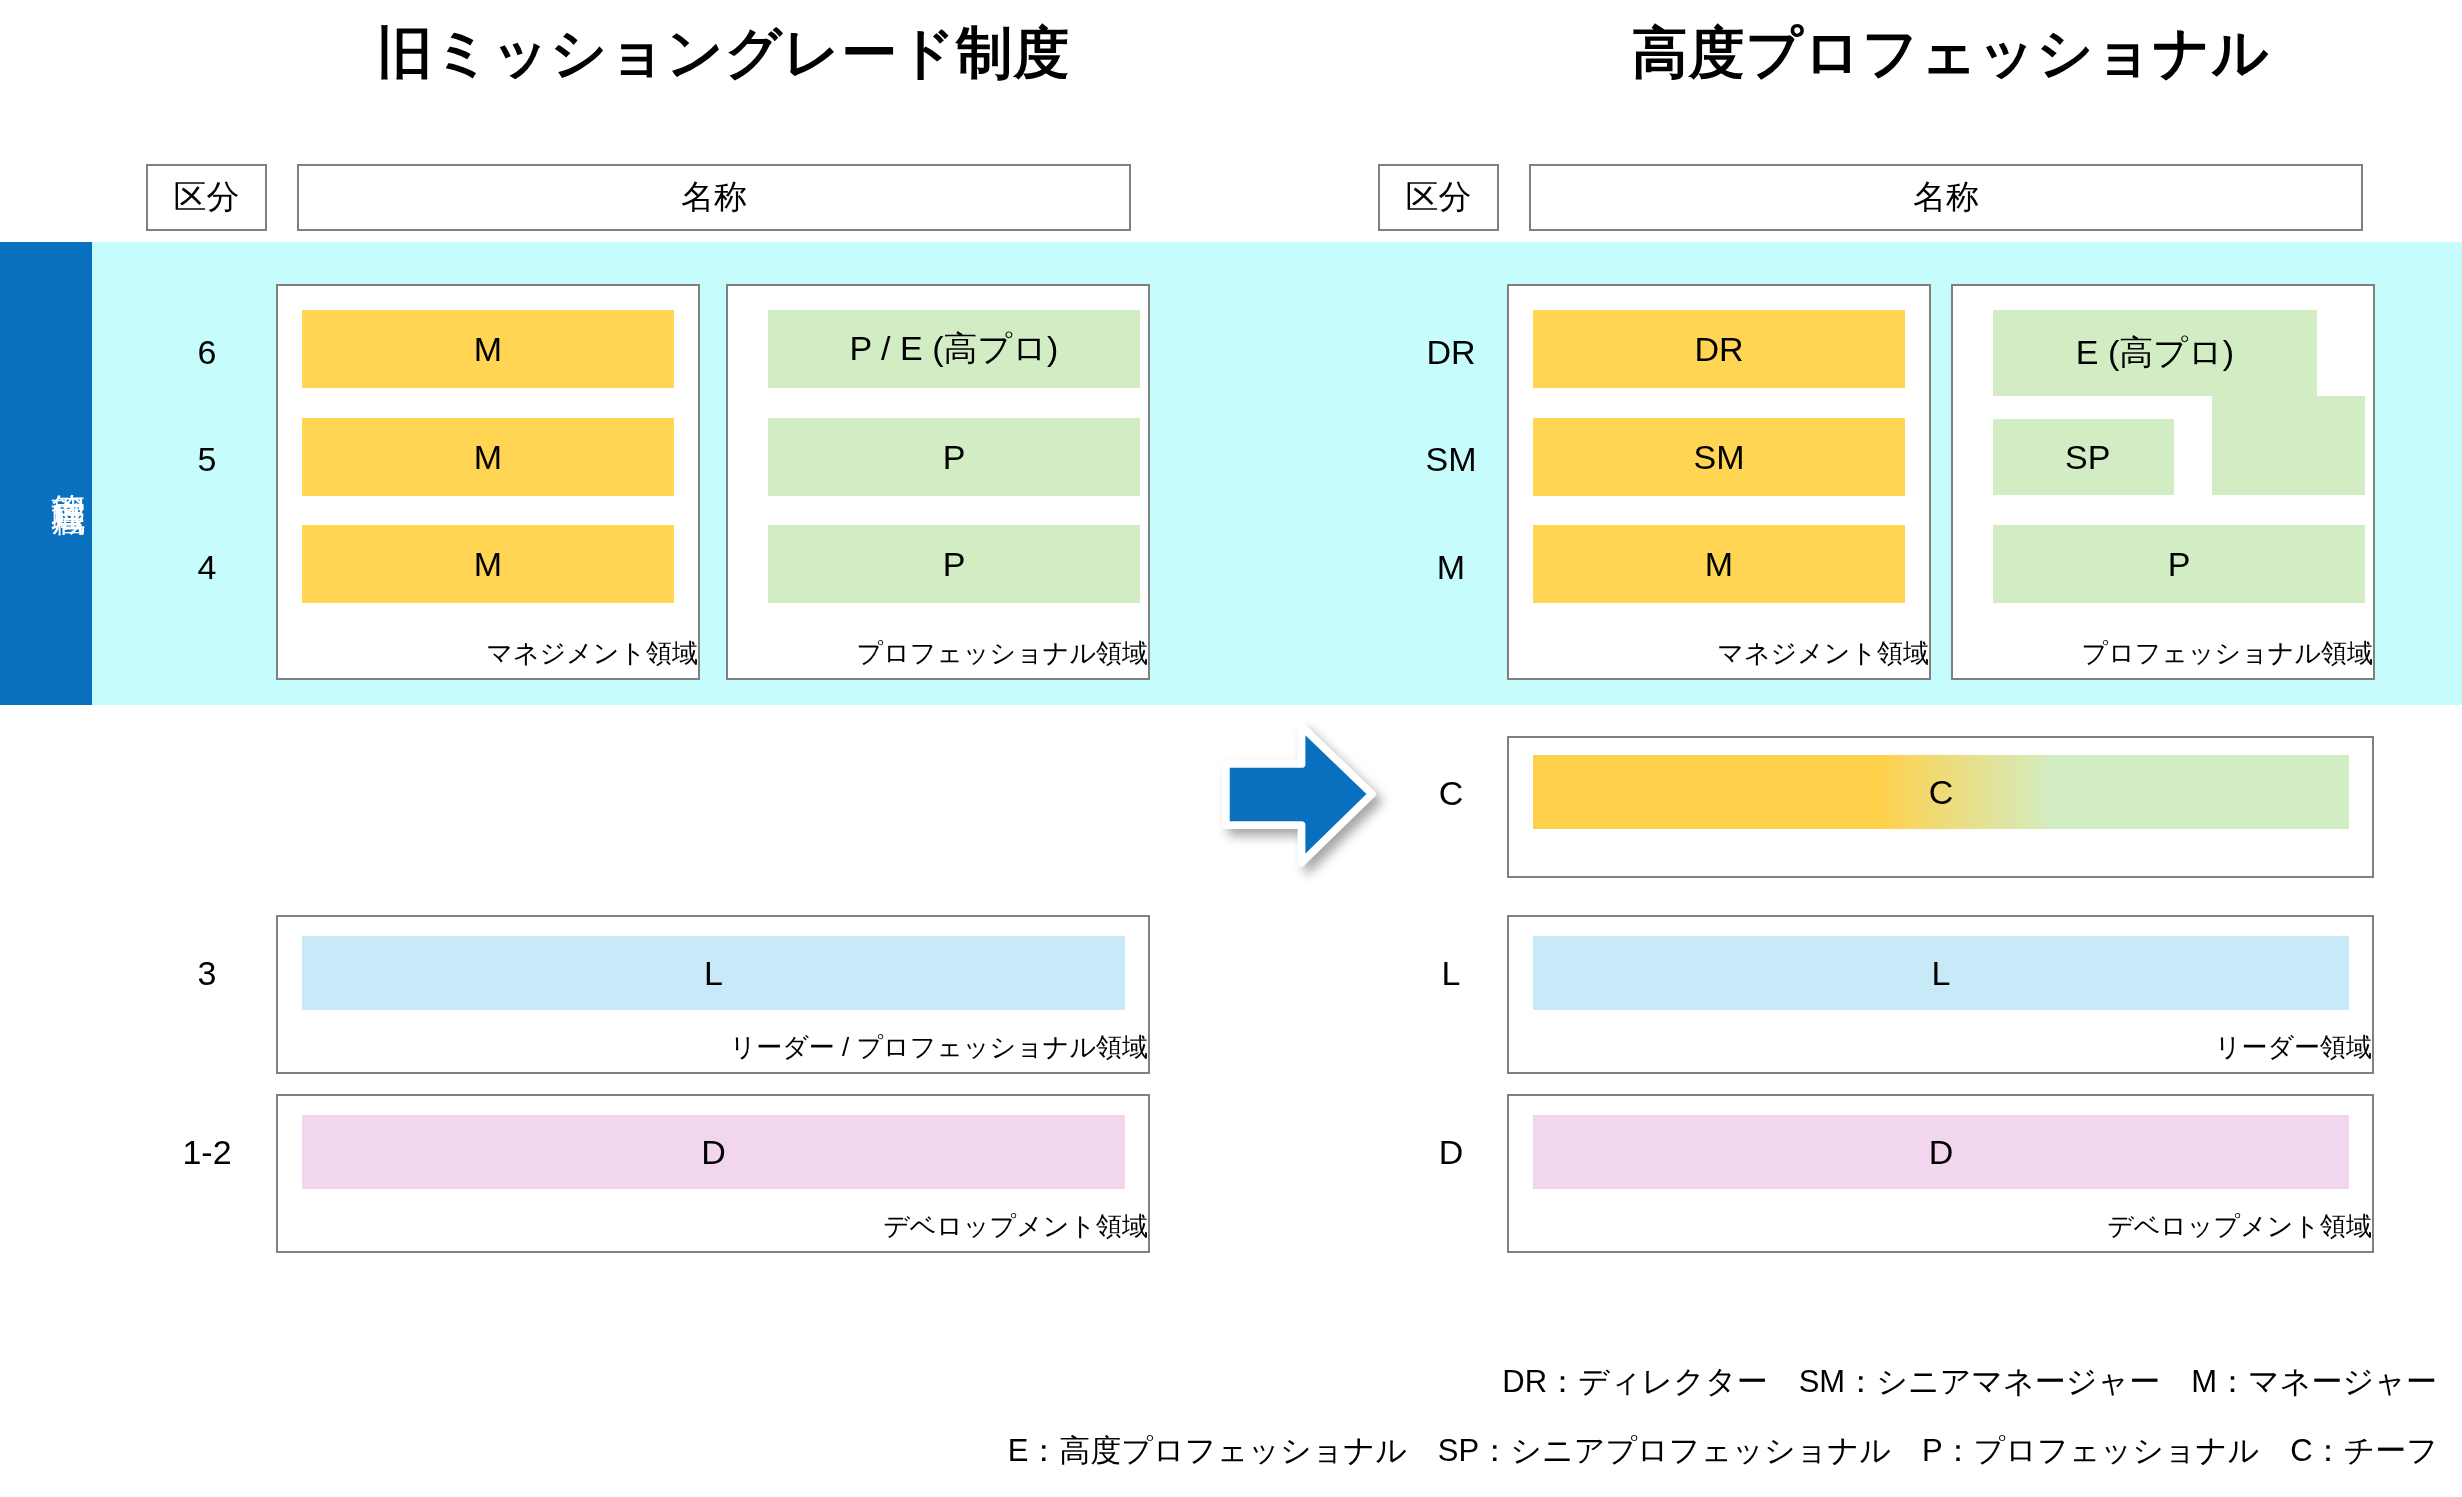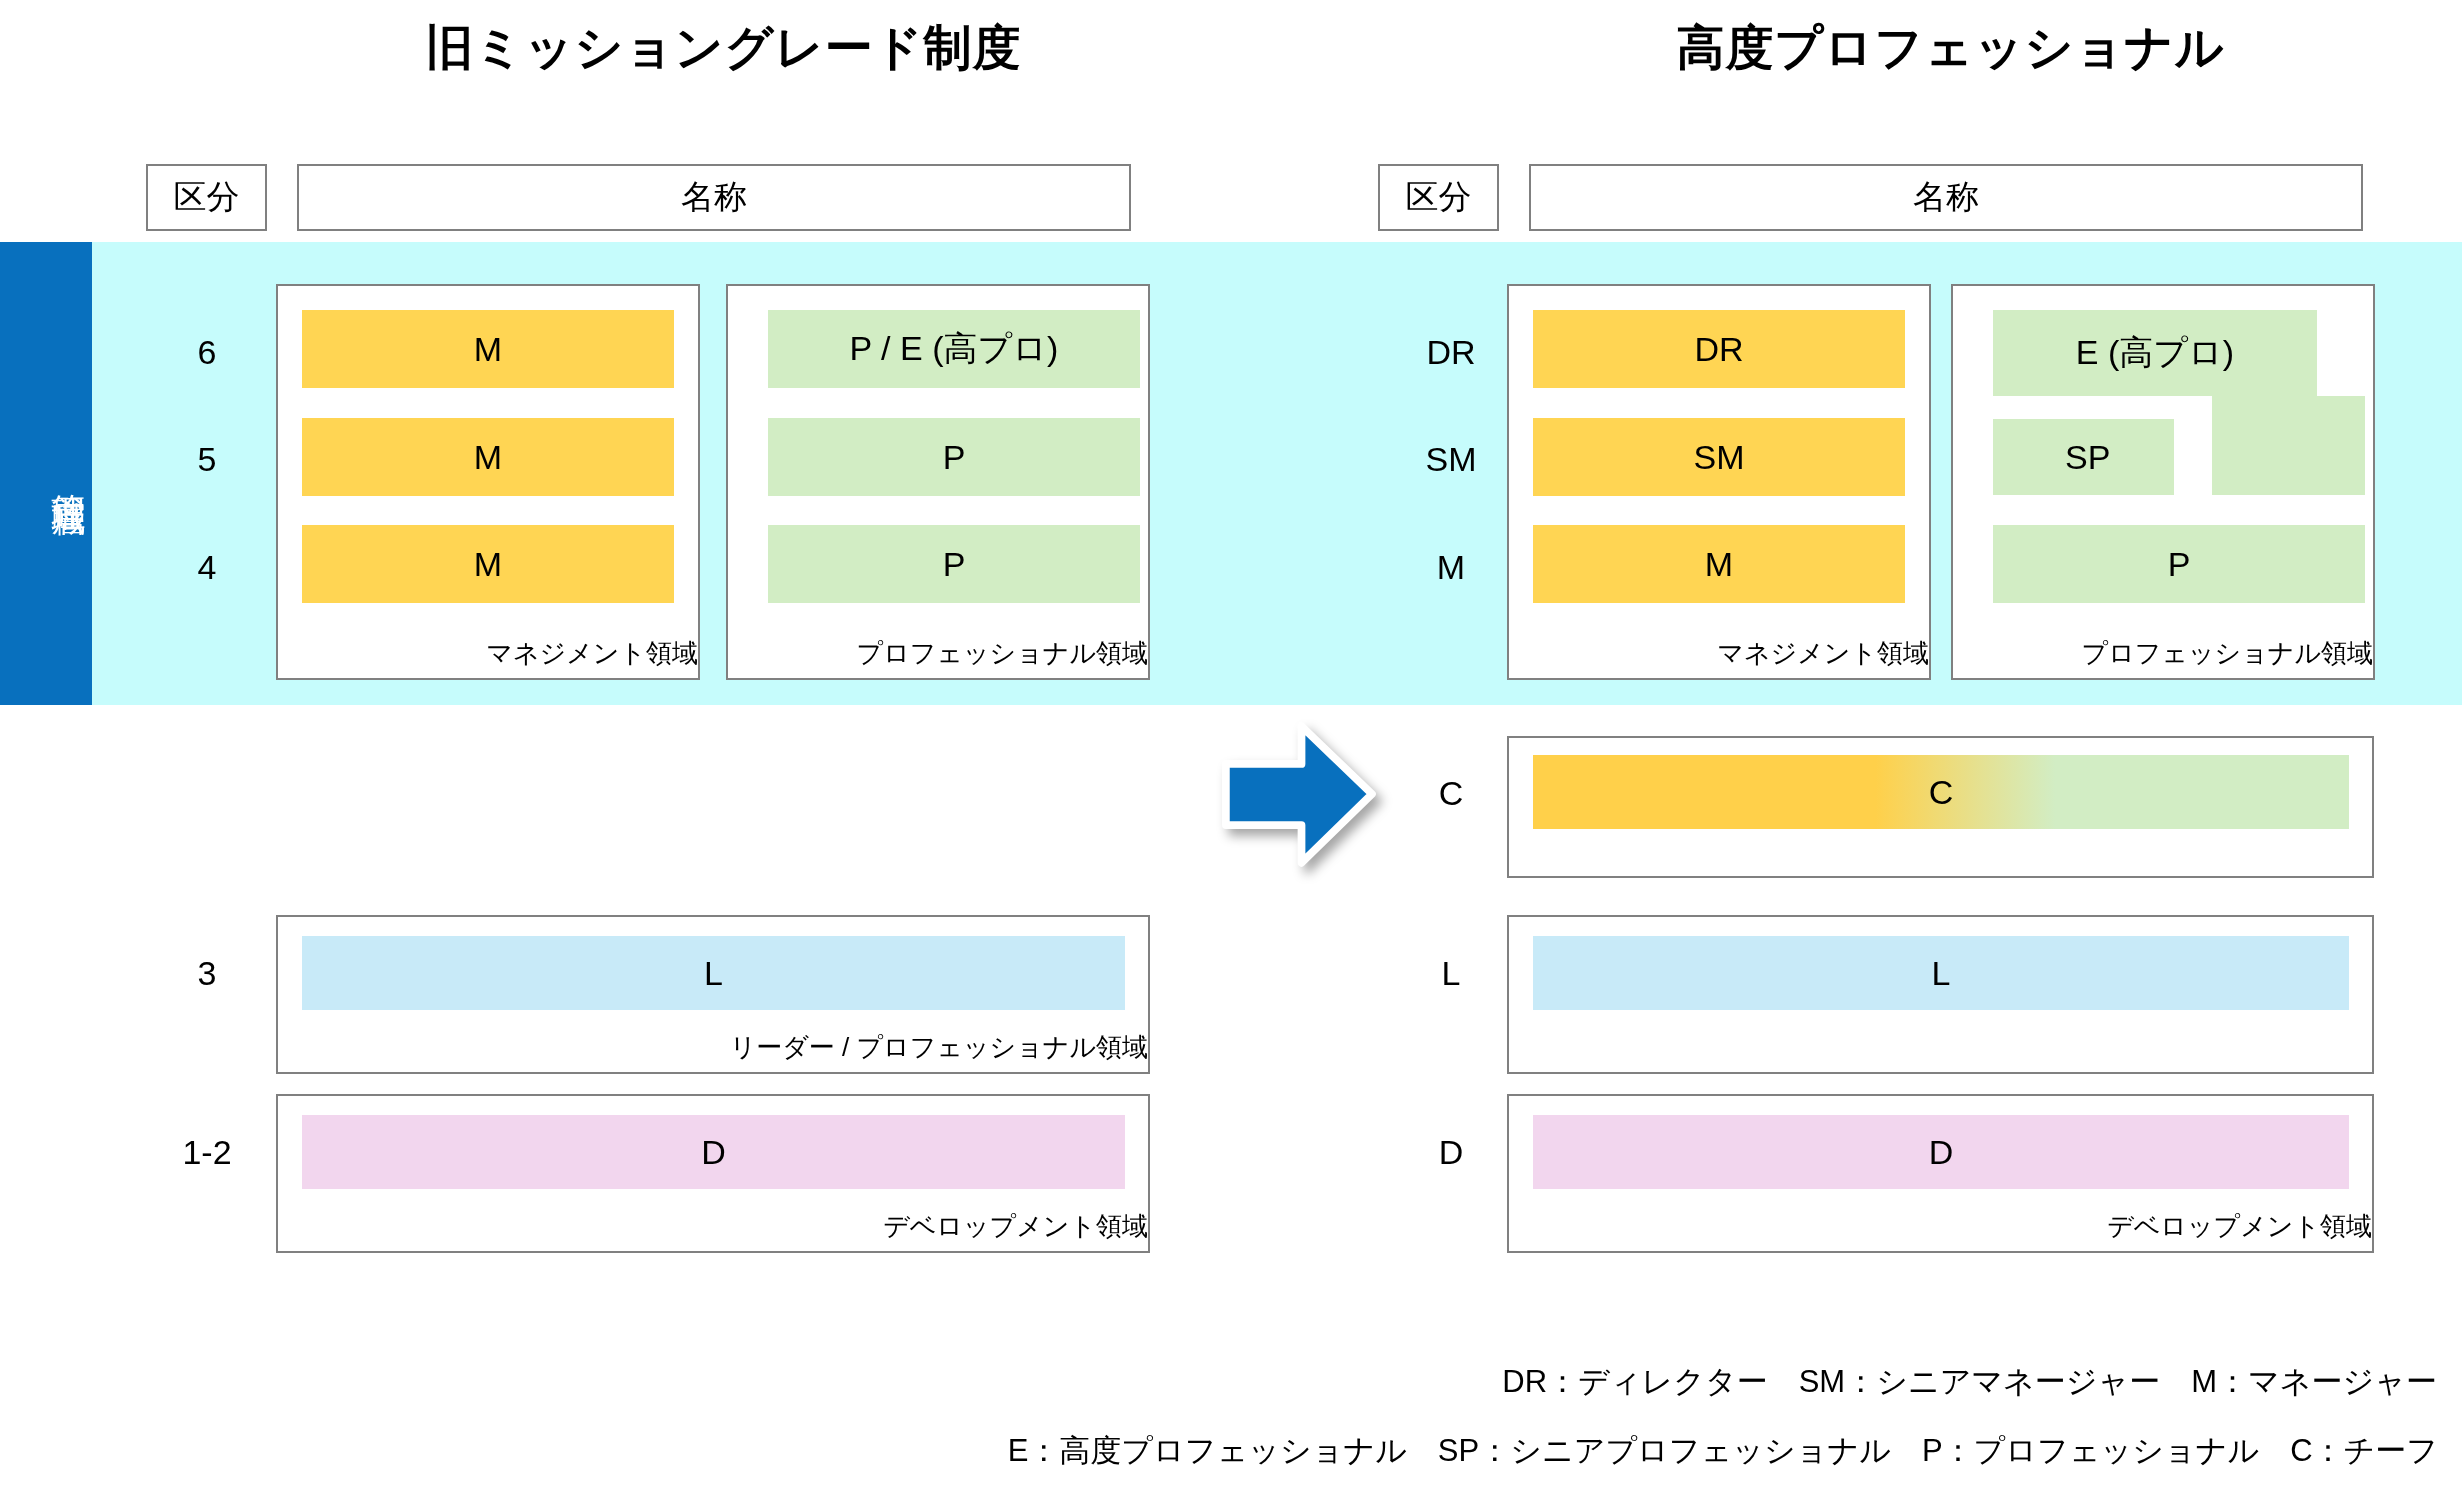--- a/index.html
+++ b/index.html
@@ -6,21 +6,21 @@
   html,body{margin:0;padding:0;}
   body{
     width:2462px;height:1498px;position:relative;background:#ffffff;
     font-family:"Liberation Sans","DejaVu Sans",sans-serif;
     color:#000000;overflow:hidden;
   }
   .abs{position:absolute;box-sizing:border-box;}
 
   
   .title{
-    font-size:48px;font-weight:bold;text-align:center;
+    font-size:56px;font-weight:bold;text-align:center;
     letter-spacing:0.9px;white-space:nowrap;
   }
 
   
   .hdr-box{
     border:2.6px solid #808080;background:#ffffff;
     display:flex;align-items:center;justify-content:center;
     font-size:33px;
   }
 
@@ -153,20 +153,21 @@
   <div class="abs bar bar-prof" style="left:24px;top:239px;width:372px;height:78px;">P</div>
   <div class="area-caption">プロフェッショナル領域</div>
 </div>
 
 <div class="abs area-frame" style="left:1507px;top:736px;width:867px;height:142px;">
   <div class="abs bar bar-chief" style="left:24px;top:17px;width:816px;height:74px;">C</div>
 </div>
 
 <div class="abs area-frame" style="left:1507px;top:915px;width:867px;height:159px;">
   <div class="abs bar bar-leader" style="left:24px;top:19px;width:816px;height:74px;">L</div>
+  <div class="area-caption">リーダー領域</div>
 </div>
 
 <div class="abs area-frame" style="left:1507px;top:1094px;width:867px;height:159px;">
   <div class="abs bar bar-dev" style="left:24px;top:19px;width:816px;height:74px;">D</div>
   <div class="area-caption">デベロップメント領域</div>
 </div>
 
 <div class="abs legend-line" style="left:861px;top:1361px;width:1576px;">DR：ディレクター　SM：シニアマネージャー　M：マネージャー</div>
 <div class="abs legend-line" style="left:517px;top:1430px;width:1921px;">E：高度プロフェッショナル　SP：シニアプロフェッショナル　P：プロフェッショナル　C：チーフ</div>
 

